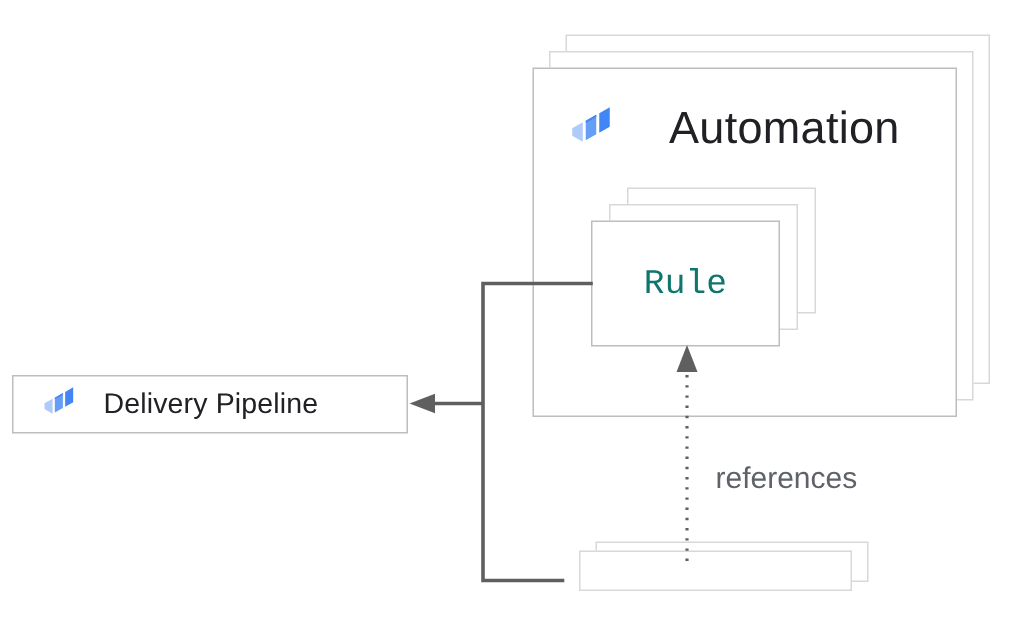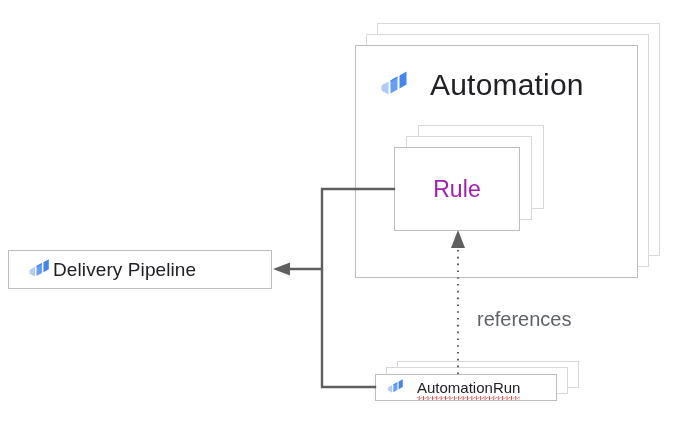--- a/index.html
+++ b/index.html
@@ -36,57 +36,59 @@
 
   
   #delivery-pipeline-box {
     left: 8px;
     top: 250px;
     width: 264px;
     height: 39px;
     display: flex;
     align-items: center;
     padding-left: 18px;
+    gap: 16px;
   }
   #delivery-pipeline-label {
     font-size: 19px;
     color: #202124;
     letter-spacing: 0.1px;
     white-space: nowrap;
   }
 
   
   #automation-ghost-2 { left: 377px; top: 23px; width: 283px; height: 233px; }
   #automation-ghost-1 { left: 366px; top: 34px; width: 283px; height: 233px; }
   #automation-front   { left: 355px; top: 45px; width: 283px; height: 233px; }
 
   #automation-header {
     position: absolute;
     left: 378px;
     top: 66px;
     display: flex;
     align-items: center;
-    gap: 18px;
+    gap: 34px;
   }
   #automation-title {
     font-size: 30px;
     color: #202124;
     letter-spacing: 0.2px;
     white-space: nowrap;
   }
 
   
   #rule-ghost-2 { left: 418px; top: 125px; width: 126px; height: 84px; }
   #rule-ghost-1 { left: 406px; top: 136px; width: 126px; height: 84px; }
   #rule-front   { left: 394px; top: 147px; width: 126px; height: 84px;
                   display:flex; align-items:center; justify-content:center; }
   #rule-label {
     font-size: 23px;
-    color: #a21caf;
+    color: #0f766e;
     letter-spacing: 0.1px;
+    font-family: Liberation Mono, monospace;
   }
 
   
   #automationrun-ghost-2 { left: 397px; top: 361px; width: 182px; height: 27px; }
   #automationrun-ghost-1 { left: 386px; top: 367px; width: 182px; height: 27px; }
   #automationrun-front {
     left: 375px; top: 374px; width: 182px; height: 27px;
     display: flex; align-items: center; padding-left: 10px; gap: 11px;
   }
   #automationrun-label {
@@ -168,31 +170,20 @@
         <polygon points="12.5,14.5 19.5,10.5 19.5,23.5 12.5,27.5" fill="#669DF6"></polygon>
         <polygon points="21.5,9.5 28.5,5.5 28.5,18.5 21.5,22.5" fill="#4285F4"></polygon>
         <polygon points="12.5,14.5 19.5,10.5 19.5,12.0 12.5,16.0" fill="#4285F4"></polygon>
       </svg>
     </span>
     <span id="delivery-pipeline-label">Delivery Pipeline</span>
   </div>
 
   <div class="card-ghost" id="automationrun-ghost-2"></div>
   <div class="card-ghost" id="automationrun-ghost-1"></div>
-  <div class="card" id="automationrun-front">
-    <span class="cd-icon">
-      <svg width="20" height="20" viewBox="0 0 34 34" xmlns="http://www.w3.org/2000/svg">
-        <polygon points="3.5,19.5 10.5,15.5 10.5,28.5 3.5,24.5" fill="#AECBFA"></polygon>
-        <polygon points="12.5,14.5 19.5,10.5 19.5,23.5 12.5,27.5" fill="#669DF6"></polygon>
-        <polygon points="21.5,9.5 28.5,5.5 28.5,18.5 21.5,22.5" fill="#4285F4"></polygon>
-        <polygon points="12.5,14.5 19.5,10.5 19.5,12.0 12.5,16.0" fill="#4285F4"></polygon>
-      </svg>
-    </span>
-    <span id="automationrun-label">AutomationRun</span>
-  </div>
 
   <svg id="connectors" viewBox="0 0 676 422" xmlns="http://www.w3.org/2000/svg">
 
     <g>
       <path d="M 375 387 L 322 387 L 322 189 L 394 189" fill="none" stroke="#5f5f5f" stroke-width="2.4" stroke-linecap="square"></path>
 
       <path d="M 322 269 L 288 269" fill="none" stroke="#5f5f5f" stroke-width="2.4" stroke-linecap="butt"></path>
       <polygon points="273,269 290,262.5 290,275.5" fill="#5f5f5f"></polygon>
     </g>
 

